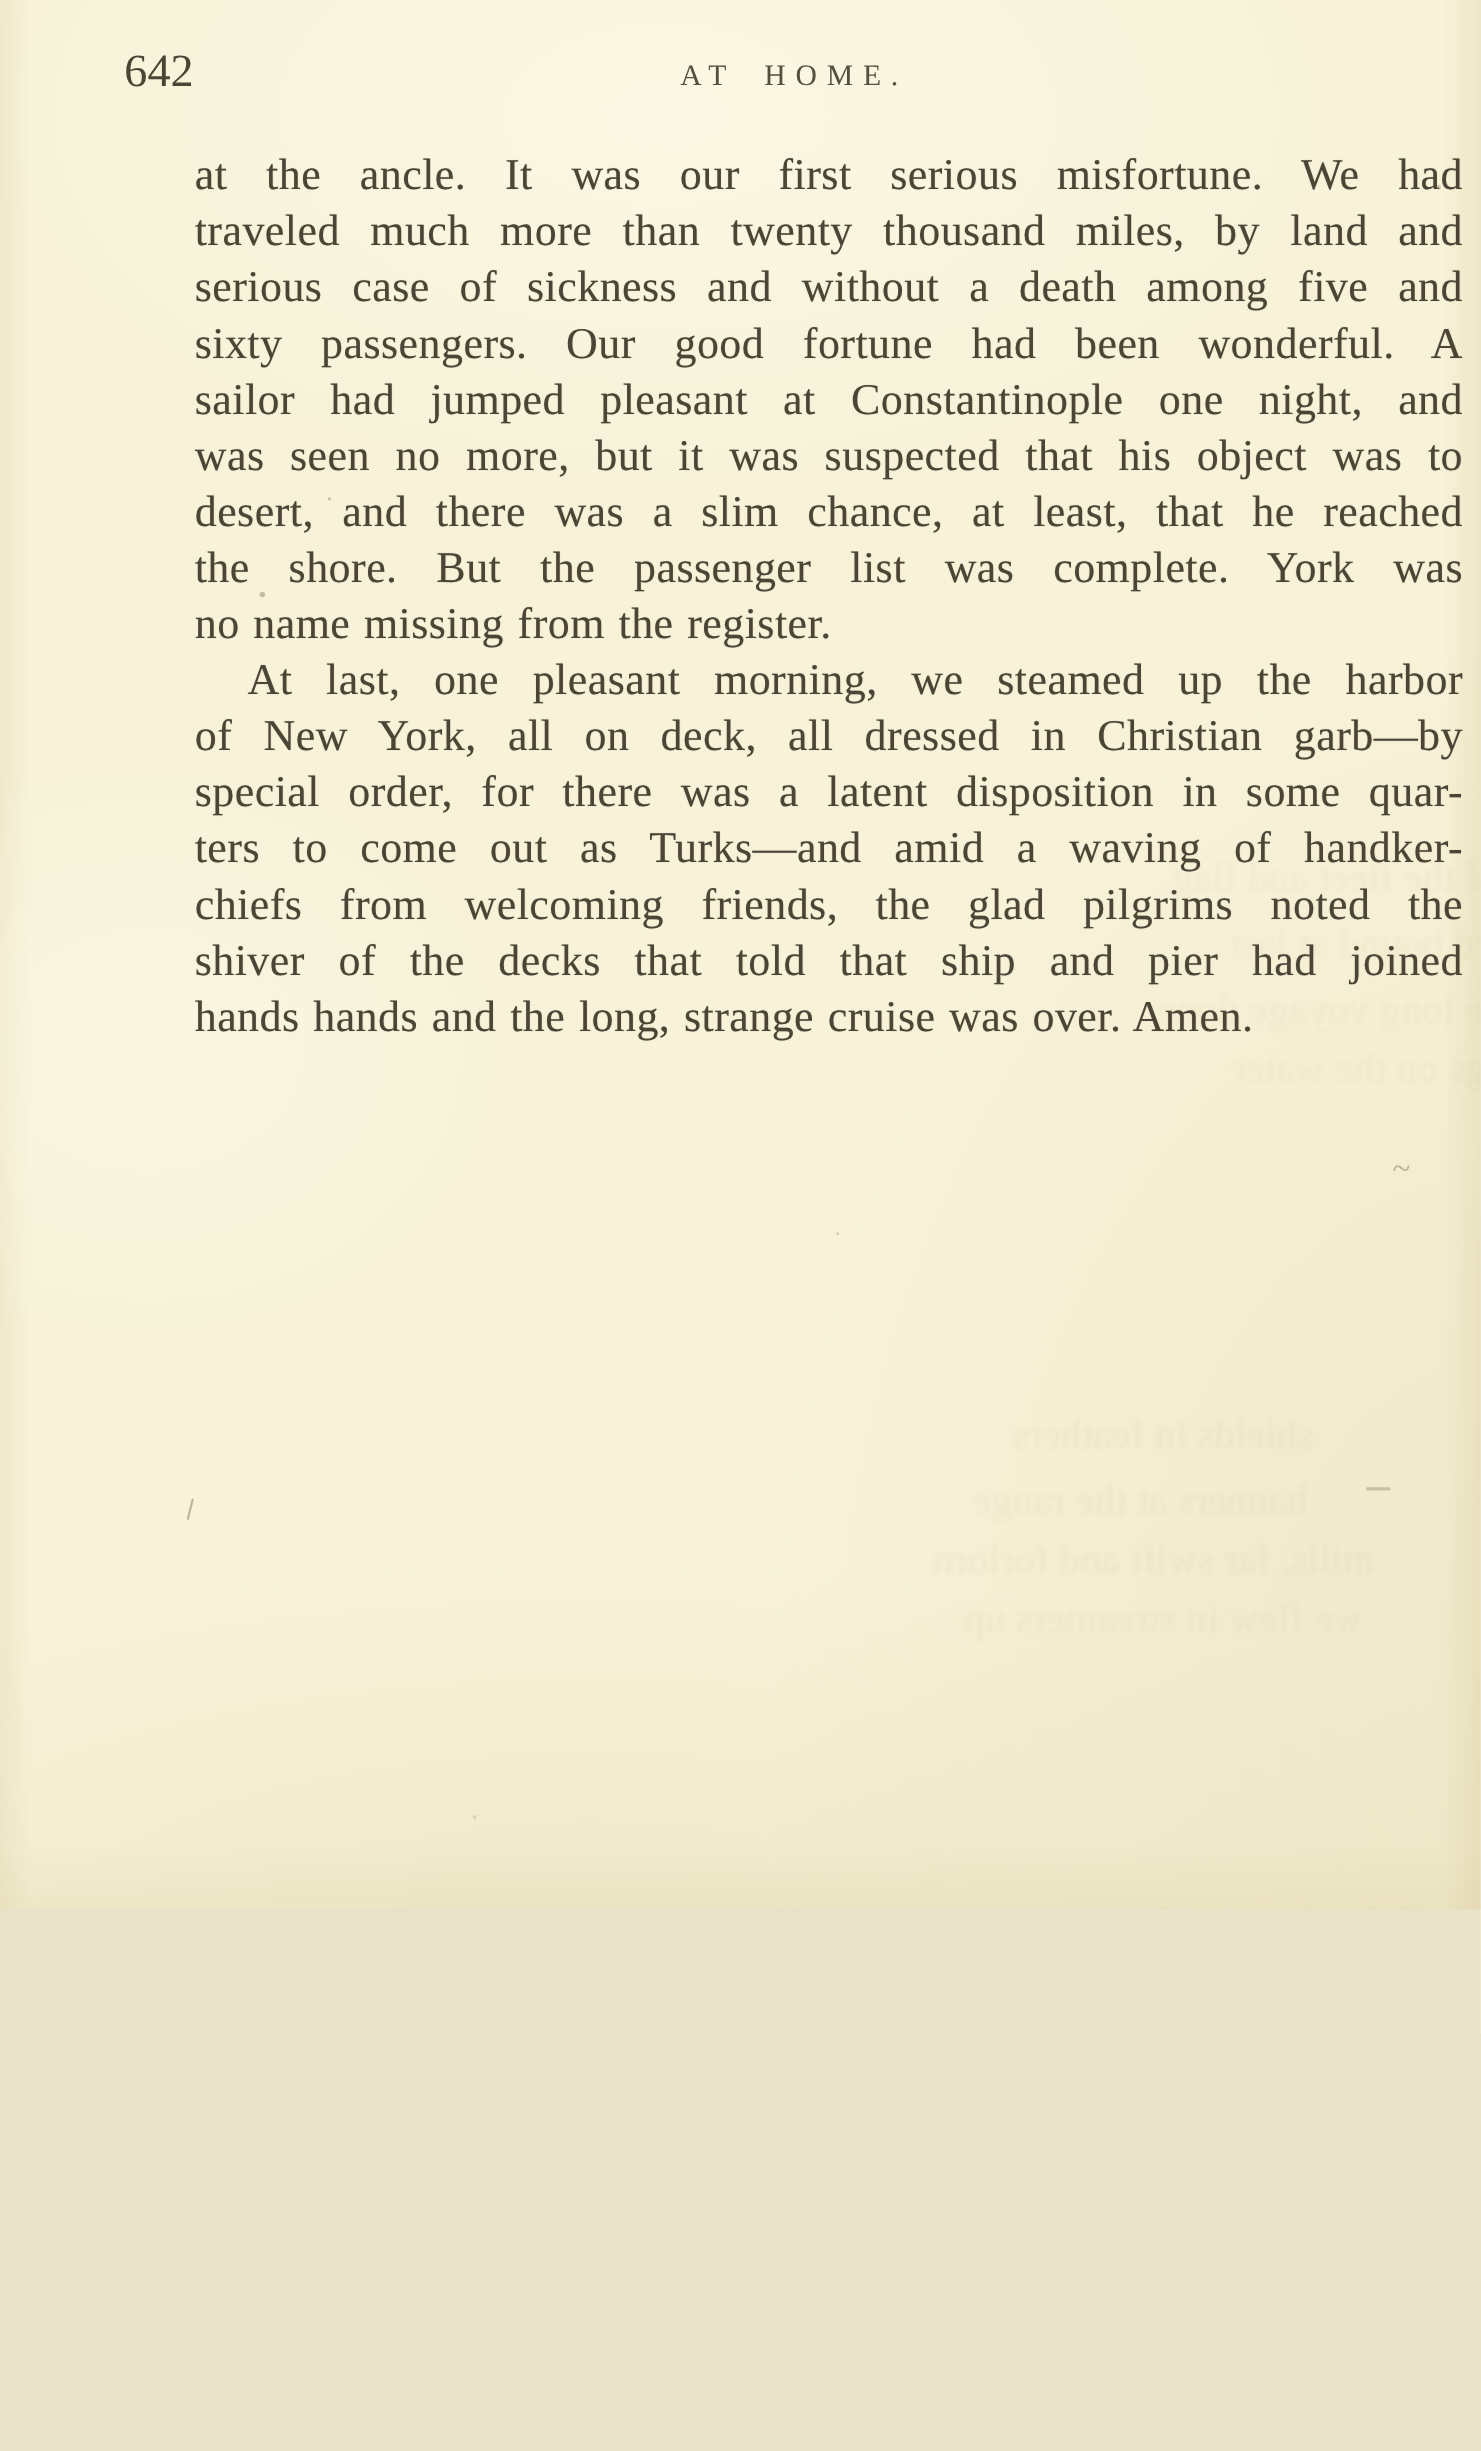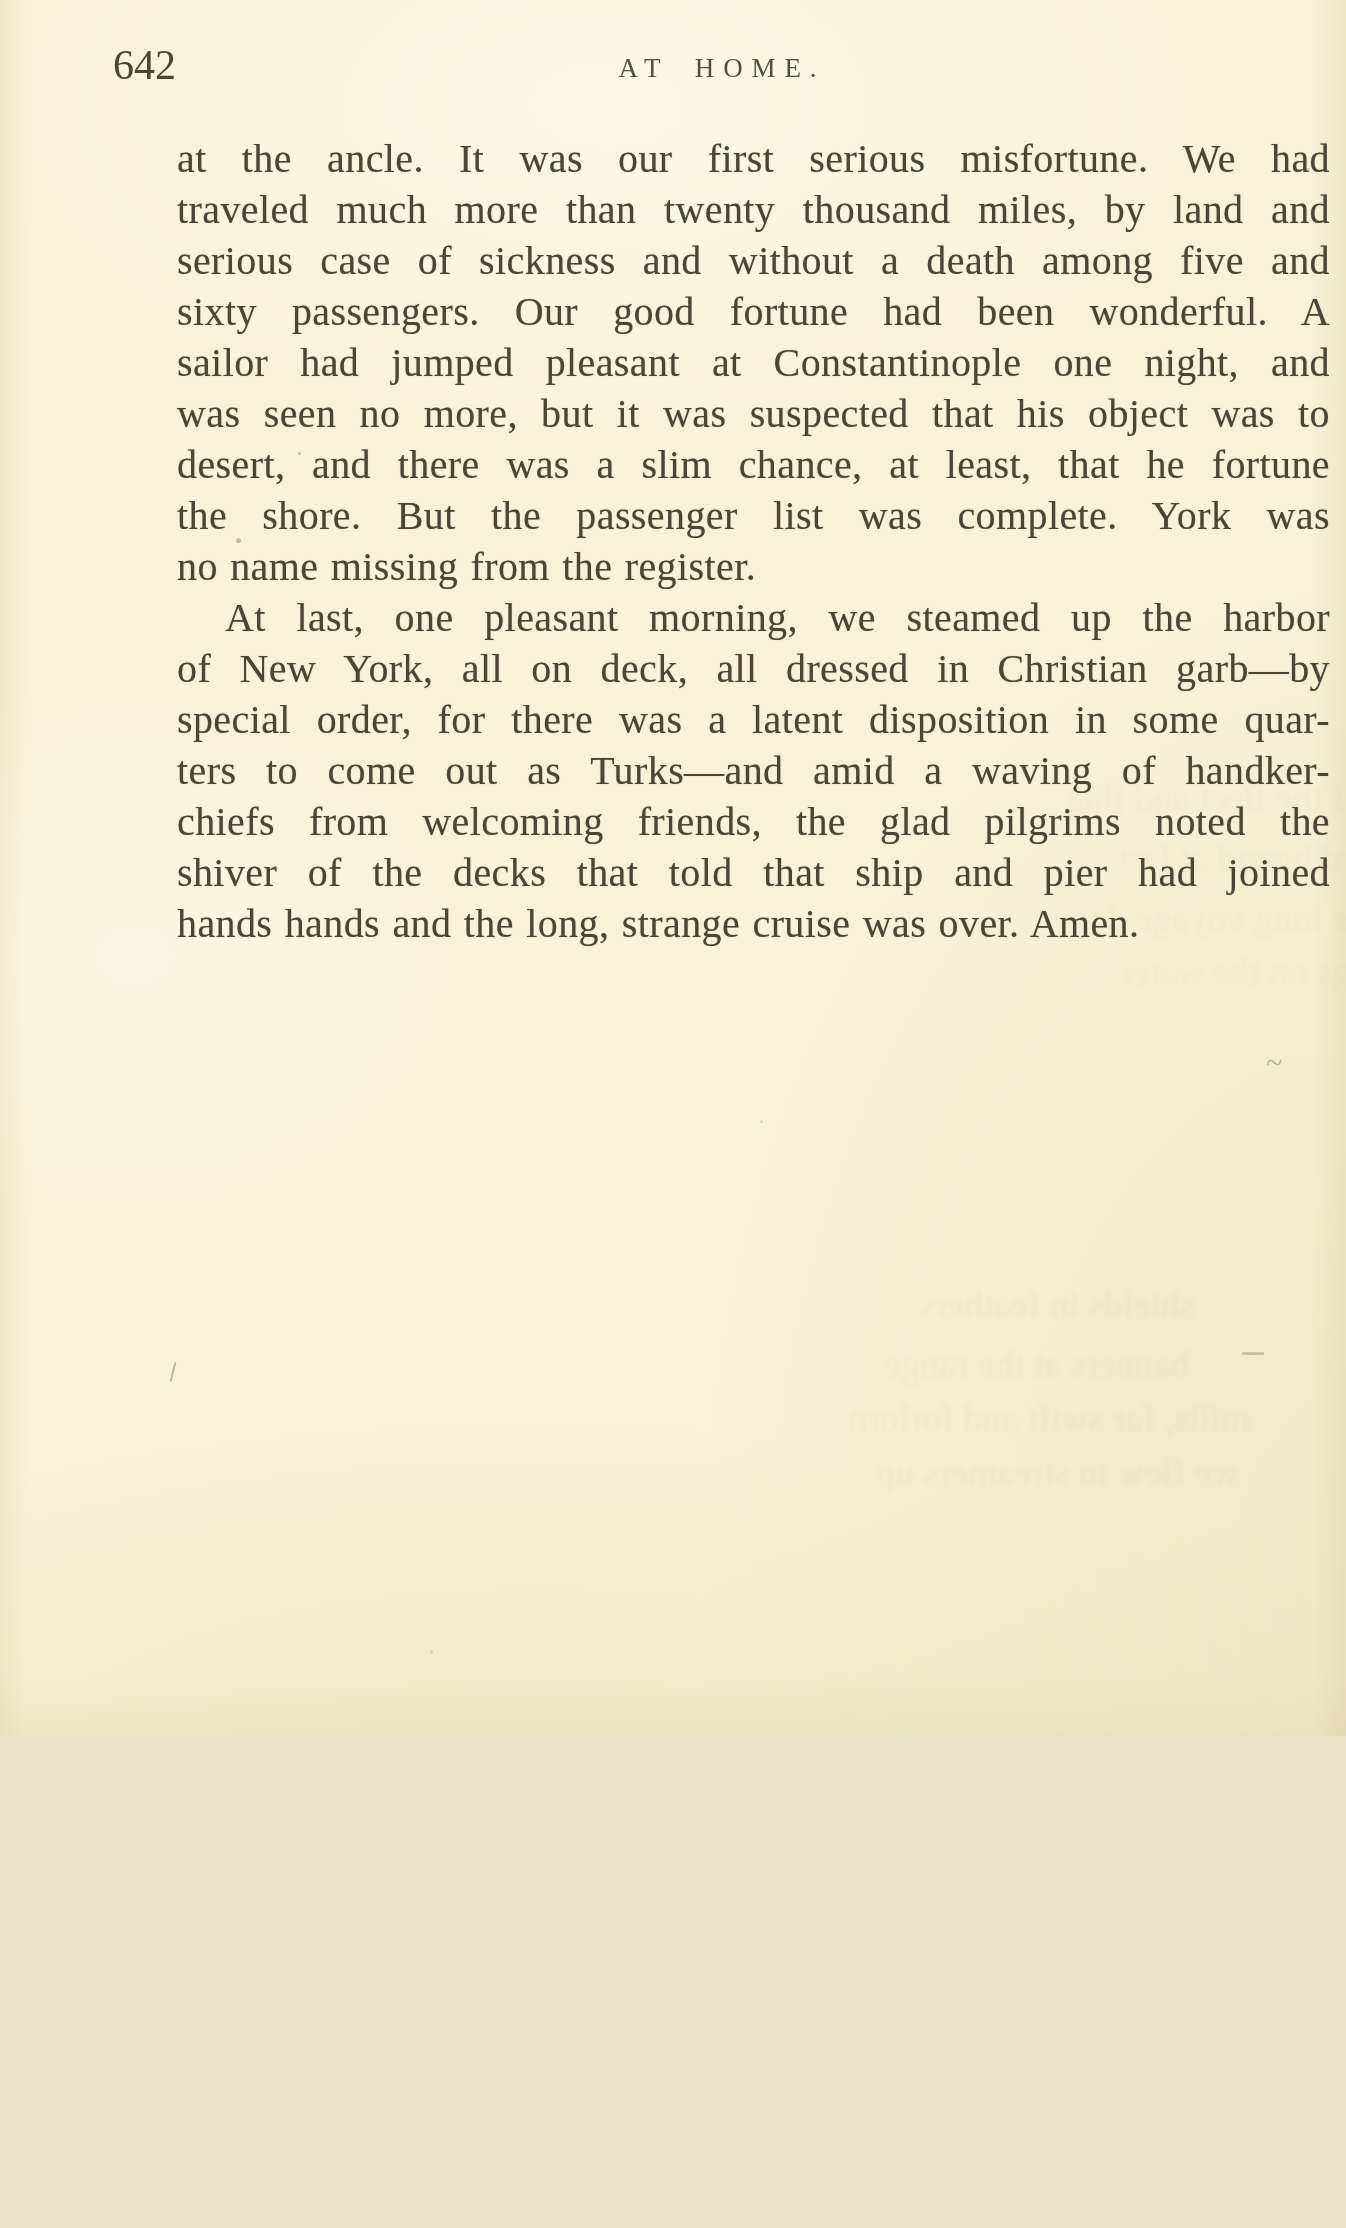--- a/index.html
+++ b/index.html
@@ -69,21 +69,21 @@
     <span class="running-head">AT HOME.</span>
   </div>
 
   <div class="body-text">
       <div class="line">at the ancle.  It was our first serious misfortune.  We had</div>
       <div class="line">traveled much more than twenty thousand miles, by land and</div>
       <div class="line">serious case of sickness and without a death among five and</div>
       <div class="line">sixty passengers.  Our good fortune had been wonderful.  A</div>
       <div class="line">sailor had jumped pleasant at Constantinople one night, and</div>
       <div class="line">was seen no more, but it was suspected that his object was to</div>
-      <div class="line">desert, and there was a slim chance, at least, that he fortune</div>
+      <div class="line">desert, and there was a slim chance, at least, that he reached</div>
       <div class="line">the shore.  But the passenger list was complete.  York was</div>
       <div class="line last">no name missing from the register.</div>
       <div class="line indent">At last, one pleasant morning, we steamed up the harbor</div>
       <div class="line">of New York, all on deck, all dressed in Christian garb—by</div>
       <div class="line">special order, for there was a latent disposition in some quar-</div>
       <div class="line">ters to come out as Turks—and amid a waving of handker-</div>
       <div class="line">chiefs from welcoming friends, the glad pilgrims noted the</div>
       <div class="line">shiver of the decks that told that ship and pier had joined</div>
       <div class="line last">hands hands and the long, strange cruise was over.  Amen.</div>
     </div>

